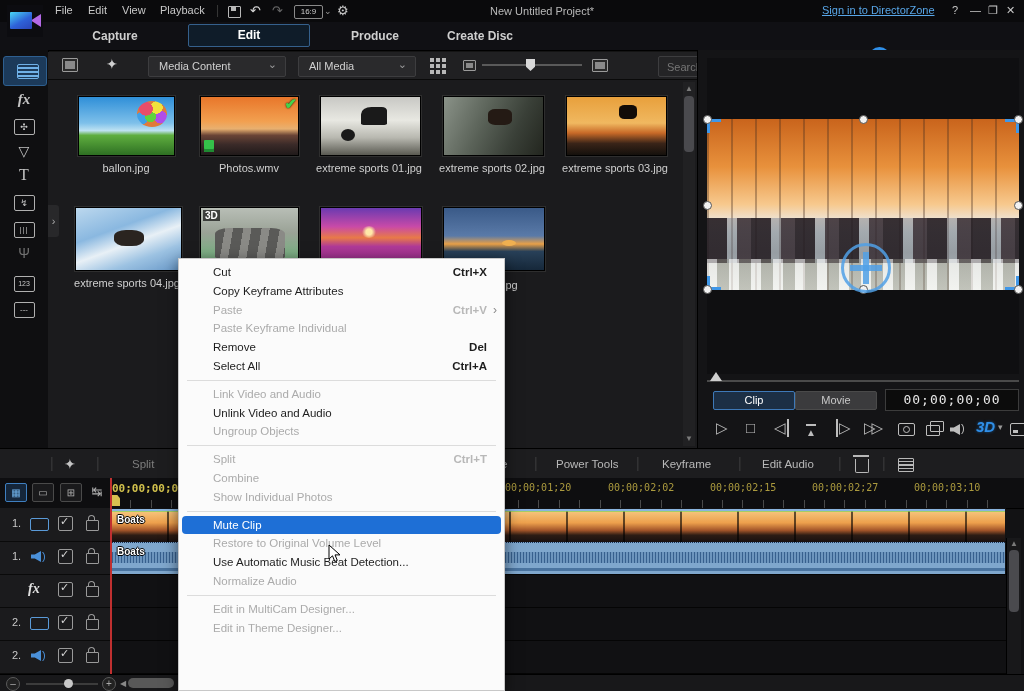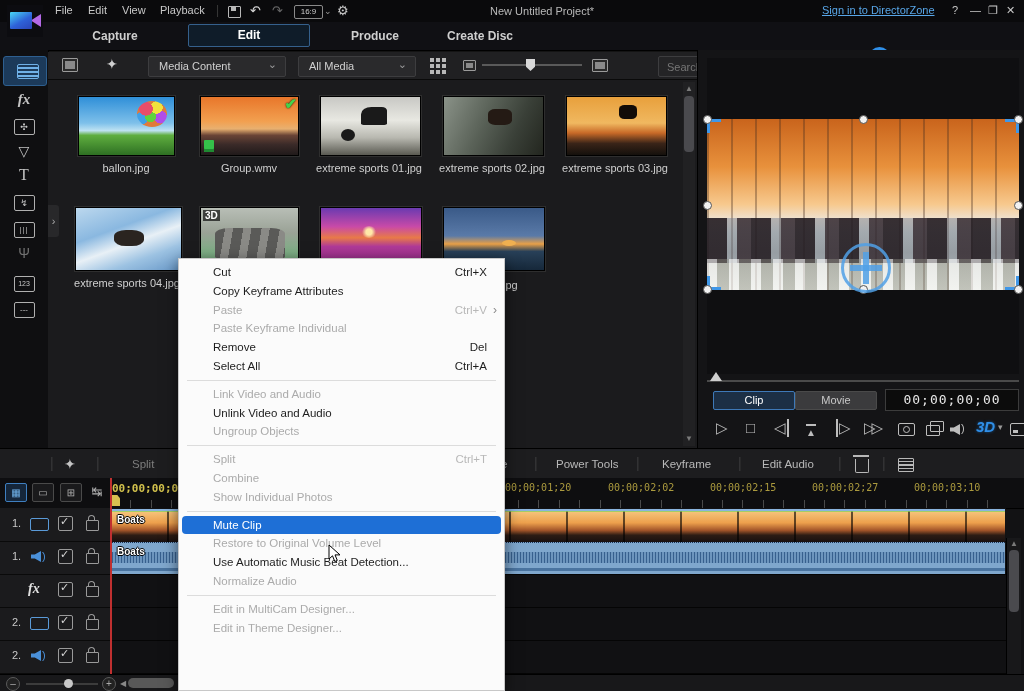--- a/index.html
+++ b/index.html
@@ -194,21 +194,21 @@
            background:#222;color:#aaa;font-size:10px;line-height:11px;text-align:center;}
   #zoomtrack{position:absolute;left:26px;top:8px;width:72px;height:2px;background:#3c3c3c;}
   #zoomdot{position:absolute;left:64px;top:4px;width:9px;height:9px;border-radius:50%;background:#c8c8c8;}
   #hscrollthumb{position:absolute;left:128px;top:3px;width:46px;height:10px;background:#585858;border-radius:5px;}
 
   
   #context-menu{left:178px;top:258px;width:327px;height:433px;background:#fbfbfb;border:1px solid #c8c8c8;
       box-shadow:0 4px 14px rgba(0,0,0,.55);z-index:50;padding-top:4px;box-sizing:border-box;overflow:hidden;}
   .menu-item{position:relative;height:18.8px;line-height:18.8px;font-size:11.5px;color:#1d1d1d;
       padding-left:31px;margin:0 3px;border-radius:4px;white-space:nowrap;}
-  .menu-item .mi-sc{position:absolute;right:14px;color:#1d1d1d;}
+  .menu-item .mi-sc{position:absolute;right:14px;color:#1d1d1d;font-weight:bold;}
   .menu-item .mi-sub{position:absolute;right:4px;color:#8a8a8a;font-size:12px;}
   .menu-item.disabled{color:#ababab;}
   .menu-item.disabled .mi-sc{color:#b8b8b8;}
   .menu-item.highlight{background:#1e6fd6;color:#fff;}
   .menu-sep{height:1px;background:#dcdcdc;margin:4px 8px;}
   #cursor{left:328px;top:544px;z-index:60;}
 </style>
 </head>
 <body>
 
@@ -289,21 +289,21 @@
   <div id="libcontent" class="abs">
 
     <div class="thumb art-ballon" style="left:30px;top:16px;width:95px;height:58px">
         <span class="balloons"></span>
       </div>
     <span class="tlabel" style="left:-7px;top:82px">ballon.jpg</span>
     <div class="thumb art-boats" style="left:152px;top:16px;width:97px;height:58px">
       <span class="checkbadge">✔</span>
       <span class="greenind"></span>
     </div>
-    <span class="tlabel" style="left:116px;top:82px">Group.wmv</span>
+    <span class="tlabel" style="left:116px;top:82px">Photos.wmv</span>
     <div class="thumb art-es01" style="left:272px;top:16px;width:99px;height:58px">
       <span class="sil" style="left:40px;top:10px;width:26px;height:18px;border-radius:40% 20% 10% 10%"></span>
       <span class="sil" style="left:20px;top:32px;width:14px;height:12px;border-radius:50%"></span>
     </div>
     <span class="tlabel" style="left:236px;top:82px">extreme sports 01.jpg</span>
     <div class="thumb art-es02" style="left:395px;top:16px;width:99px;height:58px">
       <span class="sil" style="left:44px;top:12px;width:24px;height:16px;background:#241a14;border-radius:30%"></span>
     </div>
     <span class="tlabel" style="left:359px;top:82px">extreme sports 02.jpg</span>
     <div class="thumb art-es03" style="left:518px;top:16px;width:99px;height:58px">

